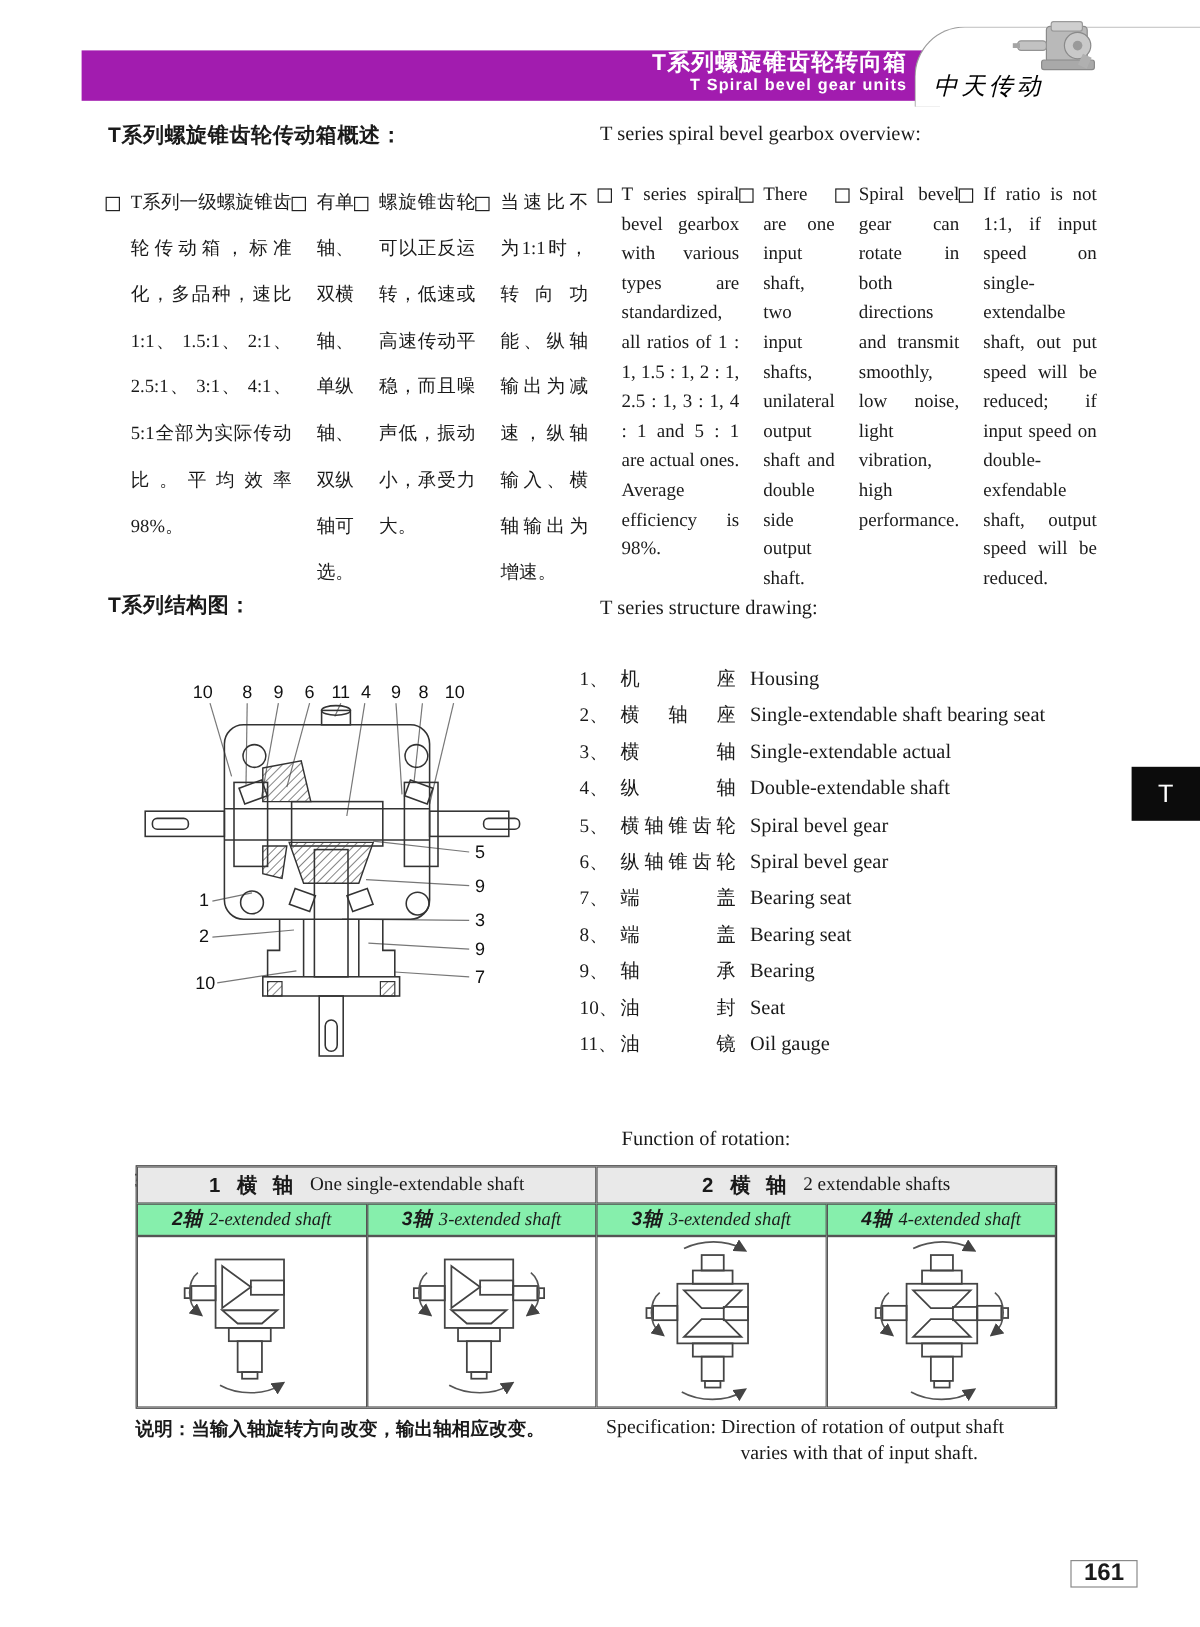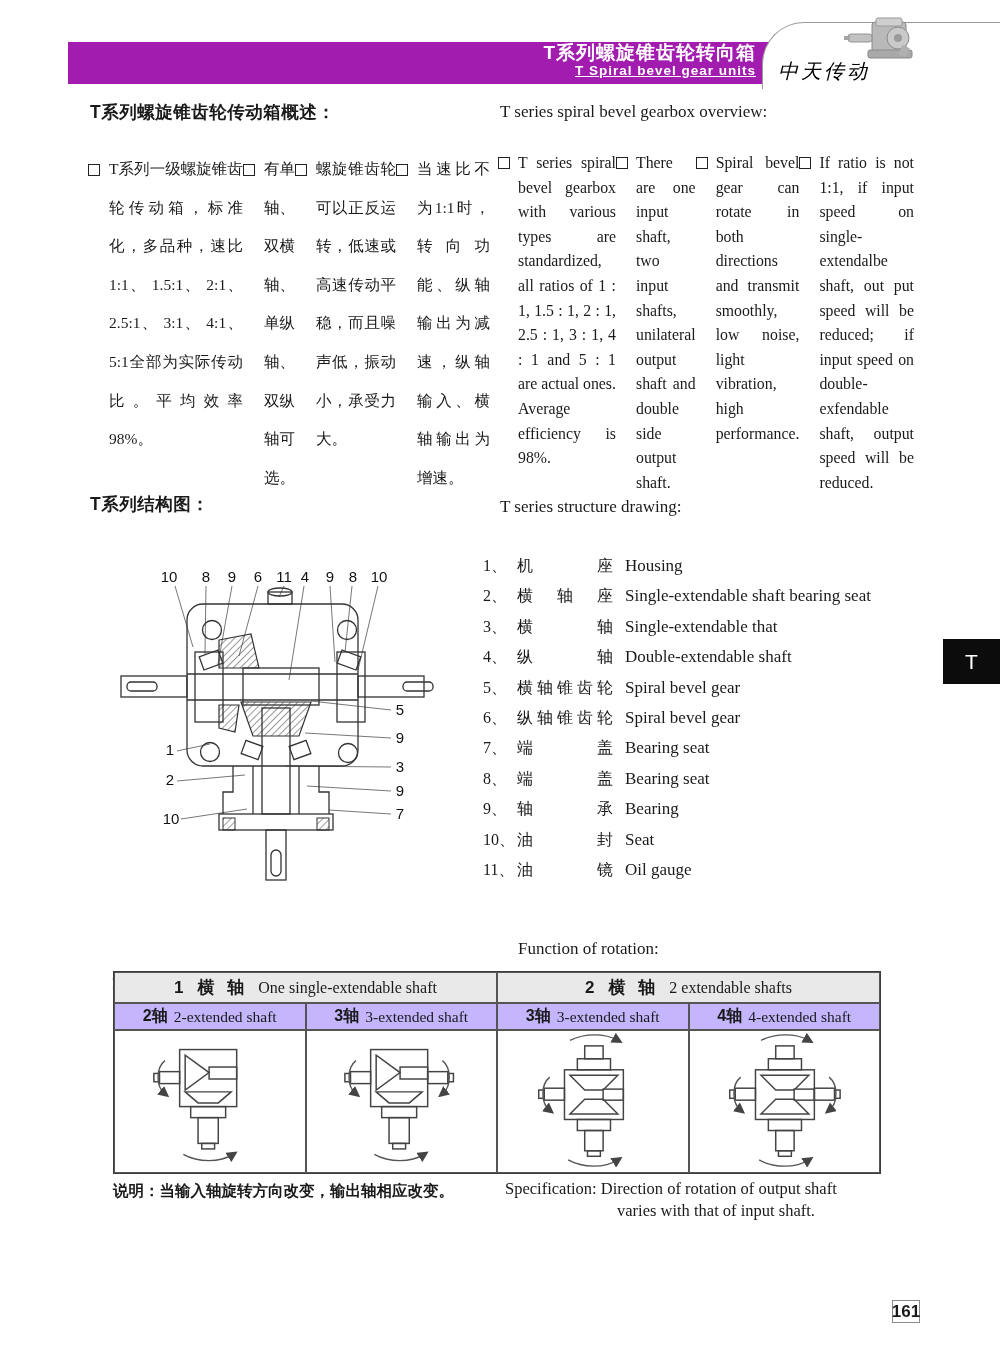--- a/index.html
+++ b/index.html
@@ -6,21 +6,21 @@
   .page{position:relative;width:1000px;height:1356px;margin:0 auto;background:#ffffff;
         font-family:"Liberation Serif",serif;color:#1a1a1a;overflow:hidden;}
 
   
   .black-bar{position:absolute;left:68px;top:42px;width:860px;height:42px;background:#a21caf;
              display:flex;flex-direction:column;align-items:flex-end;
              padding-right:172px;box-sizing:border-box;}
   .bar-title-zh{color:#fff;font-family:"Liberation Sans",sans-serif;font-weight:bold;
                 font-size:19px;line-height:21px;letter-spacing:1px;}
   .bar-title-en{color:#fff;font-family:"Liberation Sans",sans-serif;font-weight:bold;
-                font-size:13.5px;line-height:15px;letter-spacing:1px;text-decoration:underline;}
+                font-size:13.5px;line-height:15px;letter-spacing:1px;}
   .logo-bubble{position:absolute;left:762px;top:22px;width:238px;height:66px;background:#fff;
                border-top:1px solid #9a9a9a;border-left:1px solid #9a9a9a;
                border-top-left-radius:42px;}
   .brand-text{position:absolute;left:778px;top:58px;font-size:20px;font-style:italic;
               letter-spacing:3px;color:#000000;font-family:"Liberation Serif",serif;}
   .gear-photo{position:absolute;left:842px;top:12px;}
 
   
   .h-zh{position:absolute;font-family:"Liberation Sans",sans-serif;font-weight:bold;
         font-size:17.5px;letter-spacing:0.5px;}
@@ -46,41 +46,41 @@
   .p-zh{width:96px;margin-right:12px;font-size:16px;text-align:justify;text-align-last:justify;}
   .p-en{font-size:17px;font-family:"Liberation Serif",serif;}
 
   
   .rot-table{position:absolute;left:113px;top:971px;width:768px;border:1.5px solid #3d3d3d;
              box-sizing:border-box;}
   .rt-row{display:flex;}
   .rt-cell{box-sizing:border-box;border:0.8px solid #555;display:flex;align-items:center;
            justify-content:center;gap:10px;}
   .rt-head{background:#e9e9e9;height:31px;}
-  .rt-sub{background:#c4b5fd;height:27px;gap:6px;}
+  .rt-sub{background:#86efac;height:27px;gap:6px;font-style:italic;}
   .rt-zh{font-family:"Liberation Sans",sans-serif;font-weight:bold;font-size:17px;letter-spacing:4px;}
   .rt-num{font-family:"Liberation Sans",sans-serif;font-weight:bold;font-size:17px;margin-right:4px;}
   .rt-en{font-family:"Liberation Serif",serif;font-size:16px;}
   .rt-sub .rt-zh{font-size:16px;letter-spacing:0;}
   .rt-sub .rt-en{font-size:15.5px;}
   .rt-diag{height:143px;background:#fff;}
   .c2{width:50%;} .c1{width:25%;}
 
   .note-zh{position:absolute;left:113px;top:1181px;font-family:"Liberation Sans",sans-serif;
            font-weight:bold;font-size:15.5px;}
   .note-en{position:absolute;left:505px;top:1178px;width:400px;font-size:16.5px;line-height:22px;}
   .note-en .l2{display:block;padding-left:112px;}
 
   
   .t-tab{position:absolute;left:943px;top:639px;width:57px;height:45px;background:#0c0c0c;
          color:#fff;display:flex;align-items:center;justify-content:center;
          font-family:"Liberation Sans",sans-serif;font-size:21px;}
-  .page-num{position:absolute;left:892px;top:1300px;width:28px;height:23px;border:1.5px solid #8a8a8a;
+  .page-num{position:absolute;left:892px;top:1300px;width:56px;height:23px;border:1.5px solid #8a8a8a;
             display:flex;align-items:center;justify-content:center;
-            font-family:"Liberation Sans",sans-serif;font-weight:bold;font-size:17px;box-sizing:border-box;text-align:right;}
+            font-family:"Liberation Sans",sans-serif;font-weight:bold;font-size:20px;box-sizing:border-box;text-align:right;}
   .dline{stroke:#333;fill:none;stroke-width:1.3;}
   .lead{stroke:#777;stroke-width:1;fill:none;}
 </style>
 </head>
 <body>
 
 <div class="page">
 
   <div class="black-bar">
     <div class="bar-title-zh">T系列螺旋锥齿轮转向箱</div>
@@ -244,21 +244,21 @@
         <span class="p-en">Housing</span>
       </div>
     <div class="p-row">
         <span class="p-num">2、</span>
         <span class="p-zh">横轴座</span>
         <span class="p-en">Single-extendable shaft bearing seat</span>
       </div>
     <div class="p-row">
         <span class="p-num">3、</span>
         <span class="p-zh">横轴</span>
-        <span class="p-en">Single-extendable that</span>
+        <span class="p-en">Single-extendable actual</span>
       </div>
     <div class="p-row">
         <span class="p-num">4、</span>
         <span class="p-zh">纵轴</span>
         <span class="p-en">Double-extendable shaft</span>
       </div>
     <div class="p-row">
         <span class="p-num">5、</span>
         <span class="p-zh">横轴锥齿轮</span>
         <span class="p-en">Spiral bevel gear</span>

